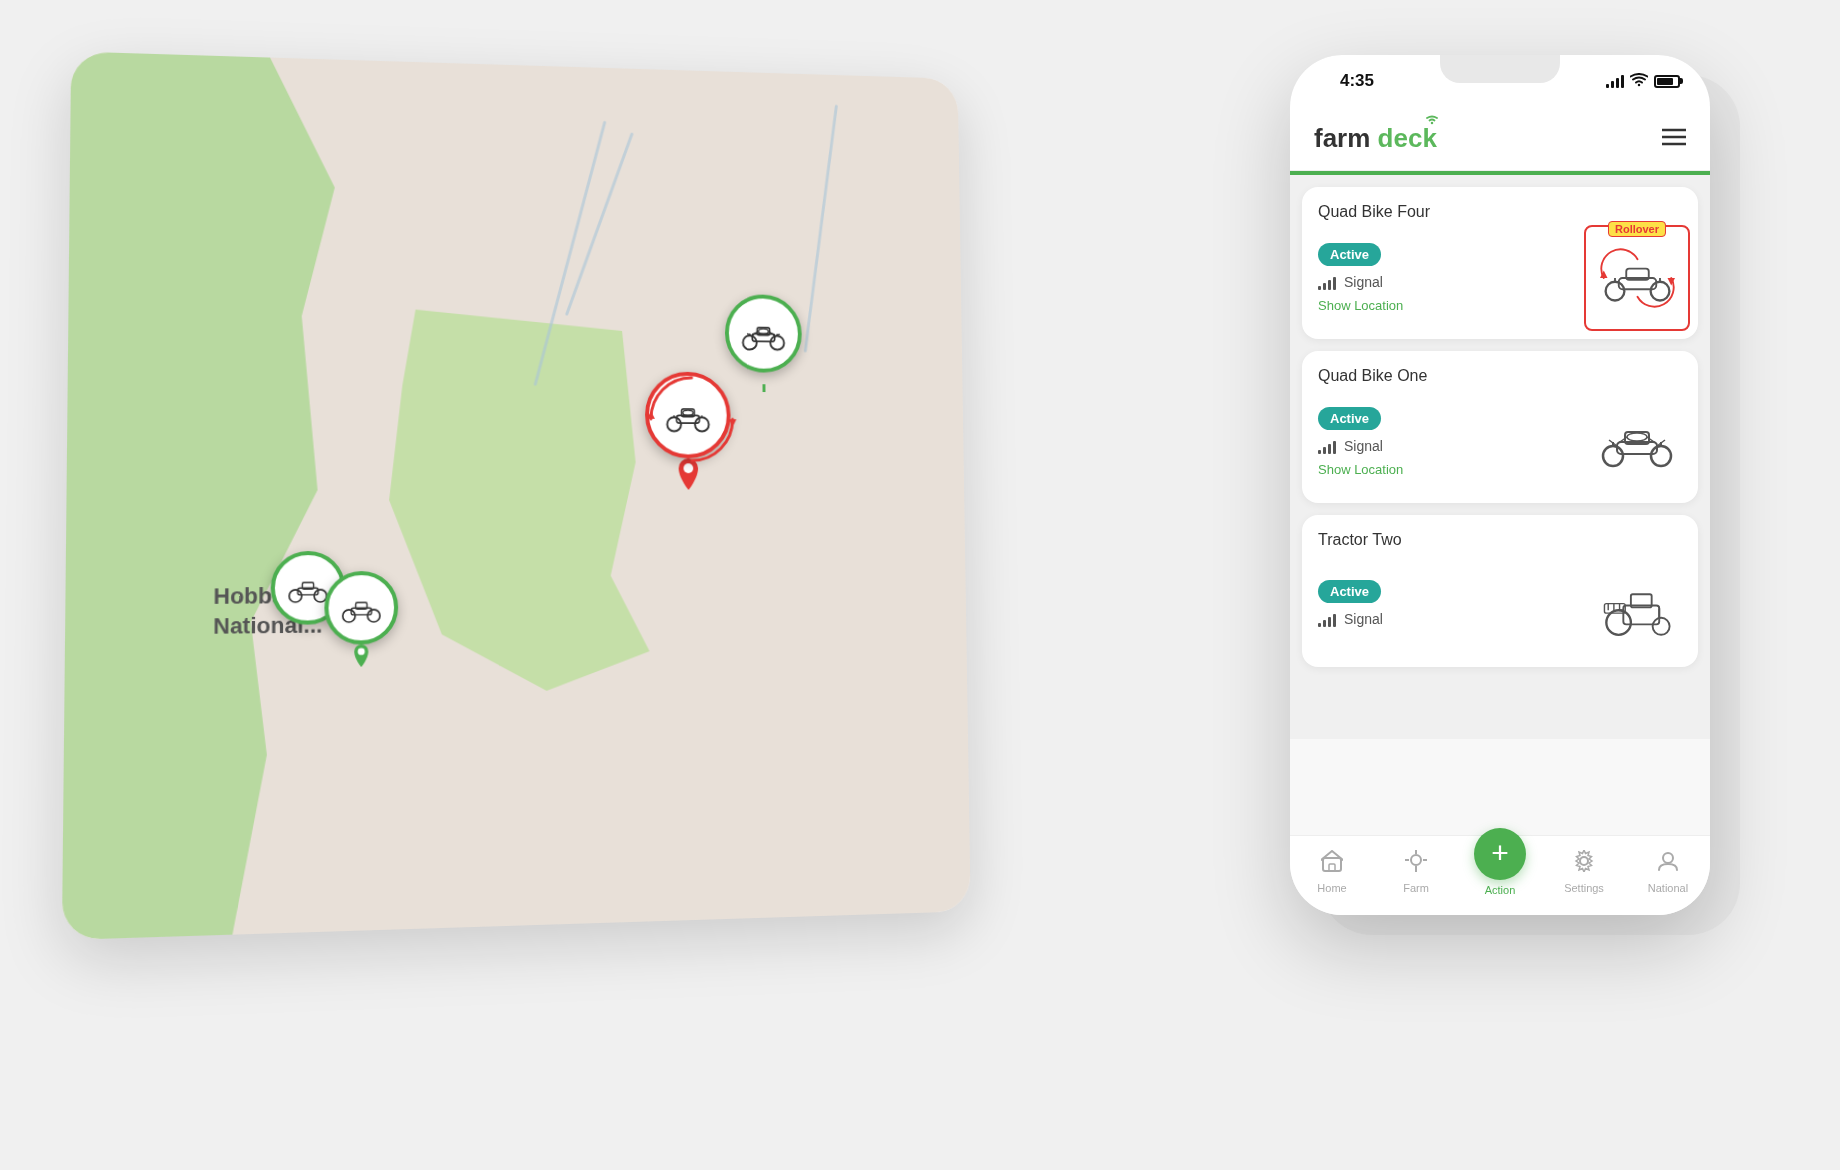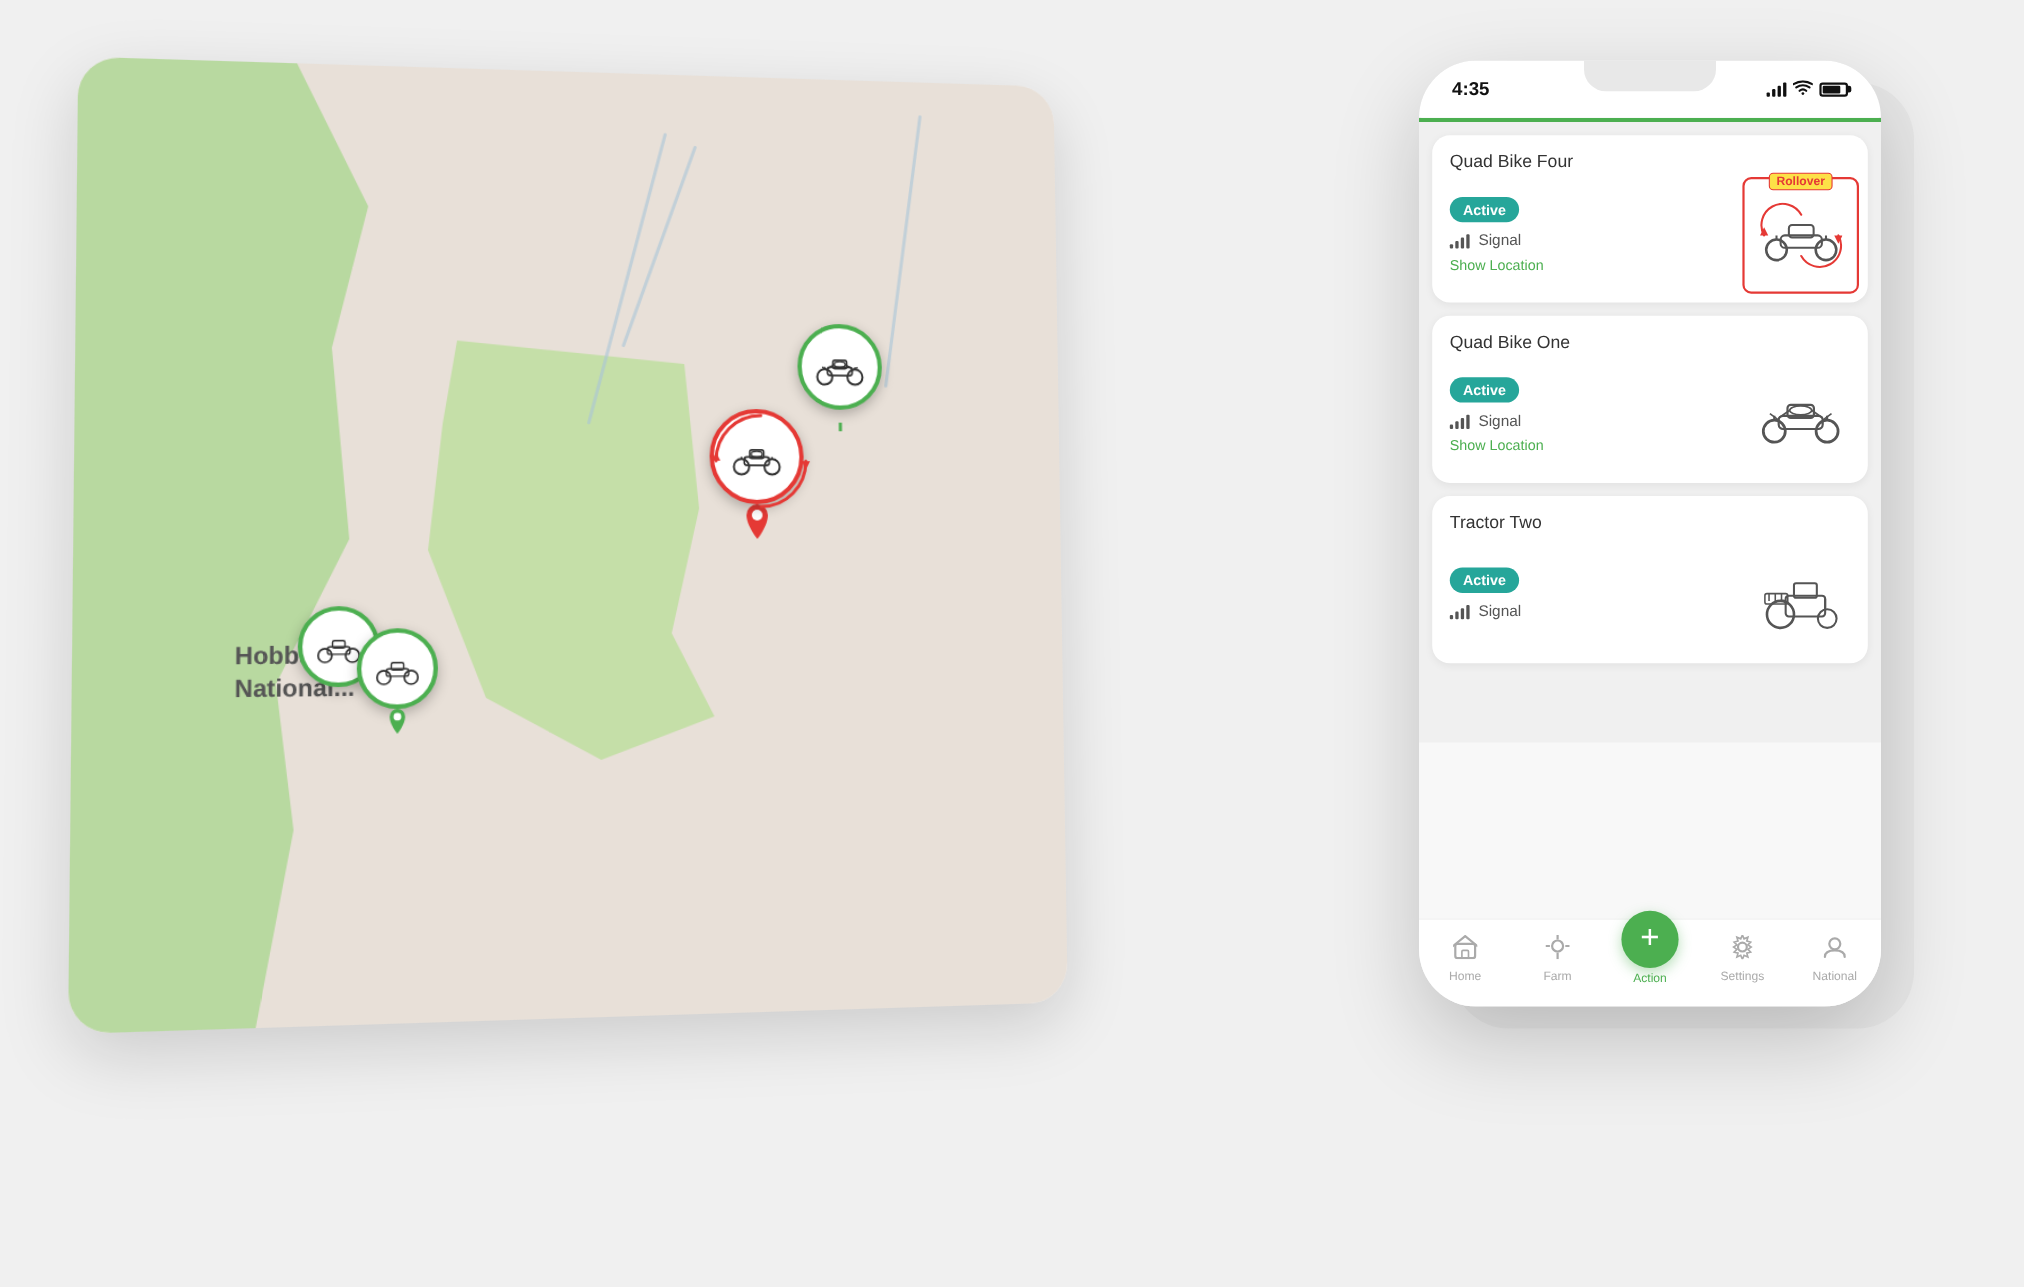--- a/index.html
+++ b/index.html
@@ -142,20 +142,21 @@
       display: flex;
       align-items: center;
       justify-content: space-between;
       padding: 0 30px;
       z-index: 10;
     }
     .phone-time {
       font-size: 17px;
       font-weight: 600;
       color: #111;
+      margin-left: 20px;
     }
     .phone-status-icons {
       display: flex;
       align-items: center;
       gap: 6px;
     }
     .signal-bars {
       display: flex;
       align-items: flex-end;
       gap: 2px;
@@ -552,20 +553,39 @@
           </svg>
         </span>
         <div class="battery-icon">
           <div class="battery-fill"></div>
         </div>
       </div>
     </div>
 
     <div class="phone-content">
 
+      <div class="app-header">
+        <div class="app-logo">
+          <span style="color:#333;">farm</span><span style="color:#5cb85c;position:relative;">
+            <span>deck</span>
+            <svg style="position:absolute;top:-8px;right:-2px;" width="14" height="10" viewBox="0 0 14 10">
+              <path d="M7 8 L7 8" stroke="#5cb85c" stroke-width="2.5" stroke-linecap="round"></path>
+              <path d="M4.5 5.5 Q7 3.5 9.5 5.5" stroke="#5cb85c" stroke-width="1.8" fill="none" stroke-linecap="round"></path>
+              <path d="M2 3 Q7 0 12 3" stroke="#5cb85c" stroke-width="1.8" fill="none" stroke-linecap="round"></path>
+            </svg>
+          </span>
+        </div>
+        <div class="hamburger-icon">
+          <svg width="24" height="18" viewBox="0 0 24 18">
+            <line x1="0" y1="2" x2="24" y2="2" stroke="#333" stroke-width="2.5" stroke-linecap="round"></line>
+            <line x1="0" y1="9" x2="24" y2="9" stroke="#333" stroke-width="2.5" stroke-linecap="round"></line>
+            <line x1="0" y1="16" x2="24" y2="16" stroke="#333" stroke-width="2.5" stroke-linecap="round"></line>
+          </svg>
+        </div>
+      </div>
 
       <div style="height:4px;background:#4CAF50;"></div>
 
 
       <div class="device-list">
 
         <div class="device-card">
           <div class="device-card-title">Quad Bike Four</div>
           <div class="device-card-body">
             <div class="device-card-info">

